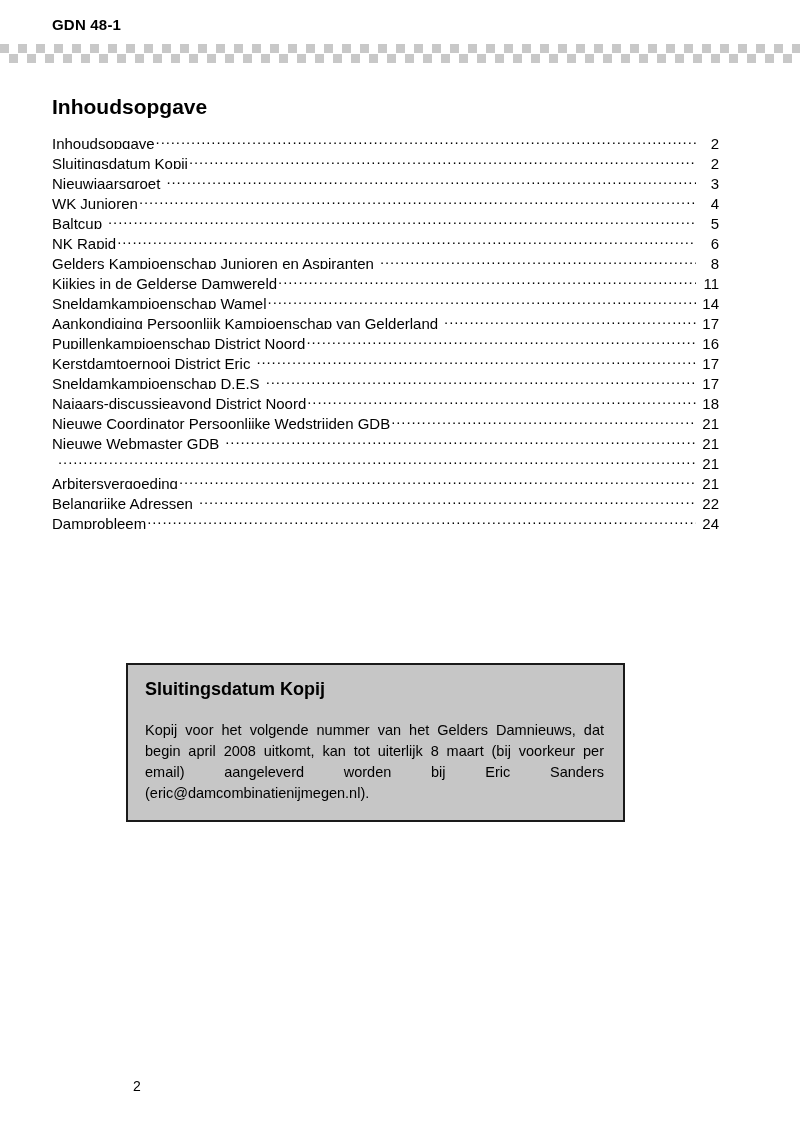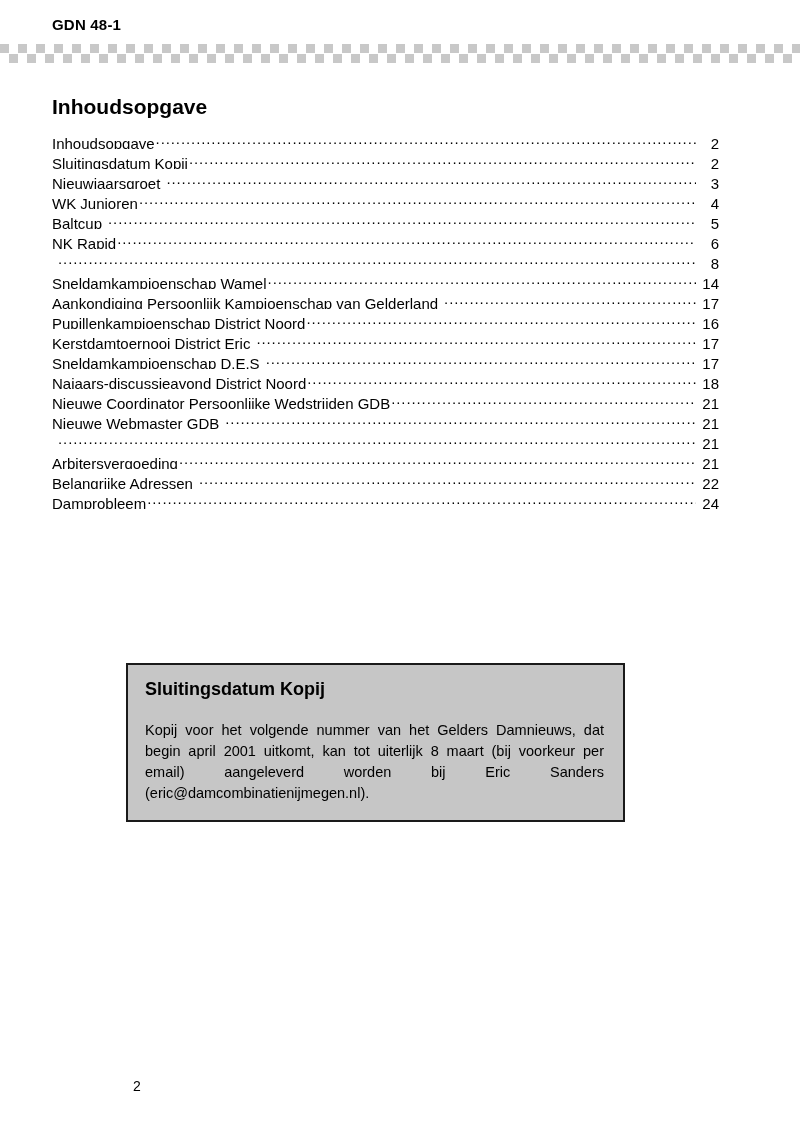--- a/index.html
+++ b/index.html
@@ -191,22 +191,28 @@
       <span class="toc-label">Baltcup</span>
       <span class="toc-leader gap"></span>
       <span class="toc-page">5</span>
     </div>
     <div class="toc-entry">
       <span class="toc-label">NK Rapid</span>
       <span class="toc-leader"></span>
       <span class="toc-page">6</span>
     </div>
     <div class="toc-entry">
+      <span class="toc-label">Gelders Kampioenschap Junioren en Aspiranten</span>
       <span class="toc-leader gap"></span>
       <span class="toc-page">8</span>
+    </div>
+    <div class="toc-entry">
+      <span class="toc-label">Kijkjes in de Gelderse Damwereld</span>
+      <span class="toc-leader"></span>
+      <span class="toc-page">11</span>
     </div>
     <div class="toc-entry">
       <span class="toc-label">Sneldamkampioenschap Wamel</span>
       <span class="toc-leader"></span>
       <span class="toc-page">14</span>
     </div>
     <div class="toc-entry">
       <span class="toc-label">Aankondiging Persoonlijk Kampioenschap van Gelderland</span>
       <span class="toc-leader gap"></span>
       <span class="toc-page">17</span>
@@ -257,16 +263,16 @@
     </div>
     <div class="toc-entry">
       <span class="toc-label">Damprobleem</span>
       <span class="toc-leader"></span>
       <span class="toc-page">24</span>
     </div>
   </div>
 
 <div class="callout">
   <div class="callout-title">Sluitingsdatum Kopij</div>
-  <p class="callout-body">Kopij voor het volgende nummer van het Gelders Damnieuws, dat begin april 2001 uitkomt, kan tot uiterlijk  8 maart (bij voorkeur per email) aangeleverd worden bij Eric Sanders (eric@damcombinatienijmegen.nl).</p>
+  <p class="callout-body">Kopij voor het volgende nummer van het Gelders Damnieuws, dat begin april 2008 uitkomt, kan tot uiterlijk  8 maart (bij voorkeur per email) aangeleverd worden bij Eric Sanders (eric@damcombinatienijmegen.nl).</p>
 </div>
 
 <div class="folio">2</div>
 
 </body></html>

